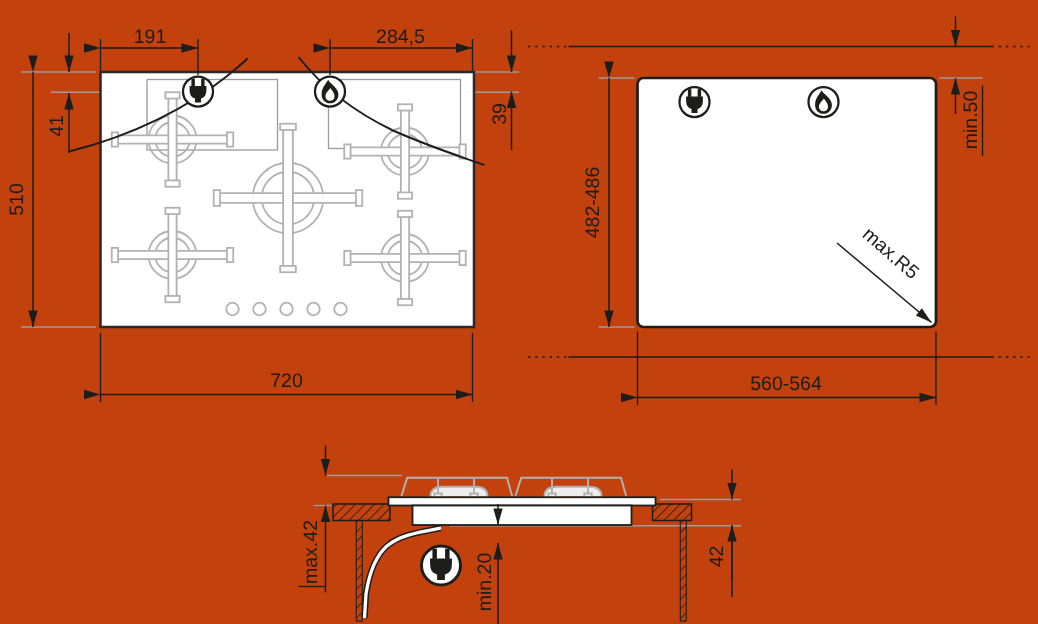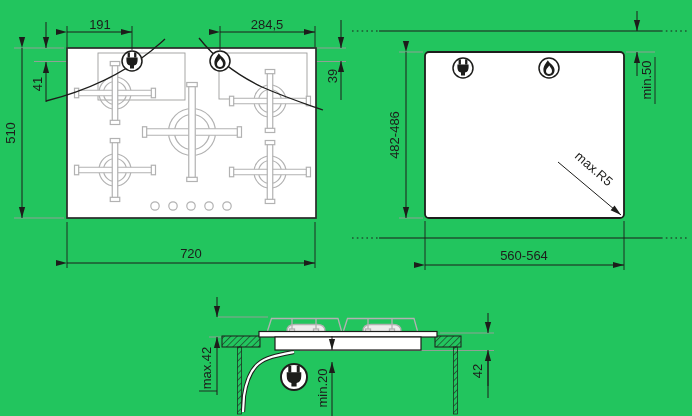--- a/index.html
+++ b/index.html
@@ -1,19 +1,19 @@
 <!DOCTYPE html>
 <html><head>
 <meta charset="utf-8">
 <style>
   html,body{margin:0;padding:0;background:#ffffff;}
   .stage{
     position:relative;
     width:692px;height:416px;
-    background:#22c55e;
+    background:#c2410c;
     font-family:"Liberation Sans", sans-serif;
     overflow:hidden;
   }
   svg{display:block}
   text{
     font-family:"Liberation Sans", sans-serif;
     font-size:13px;
     fill:#1d1d1b;
   }
 </style>

